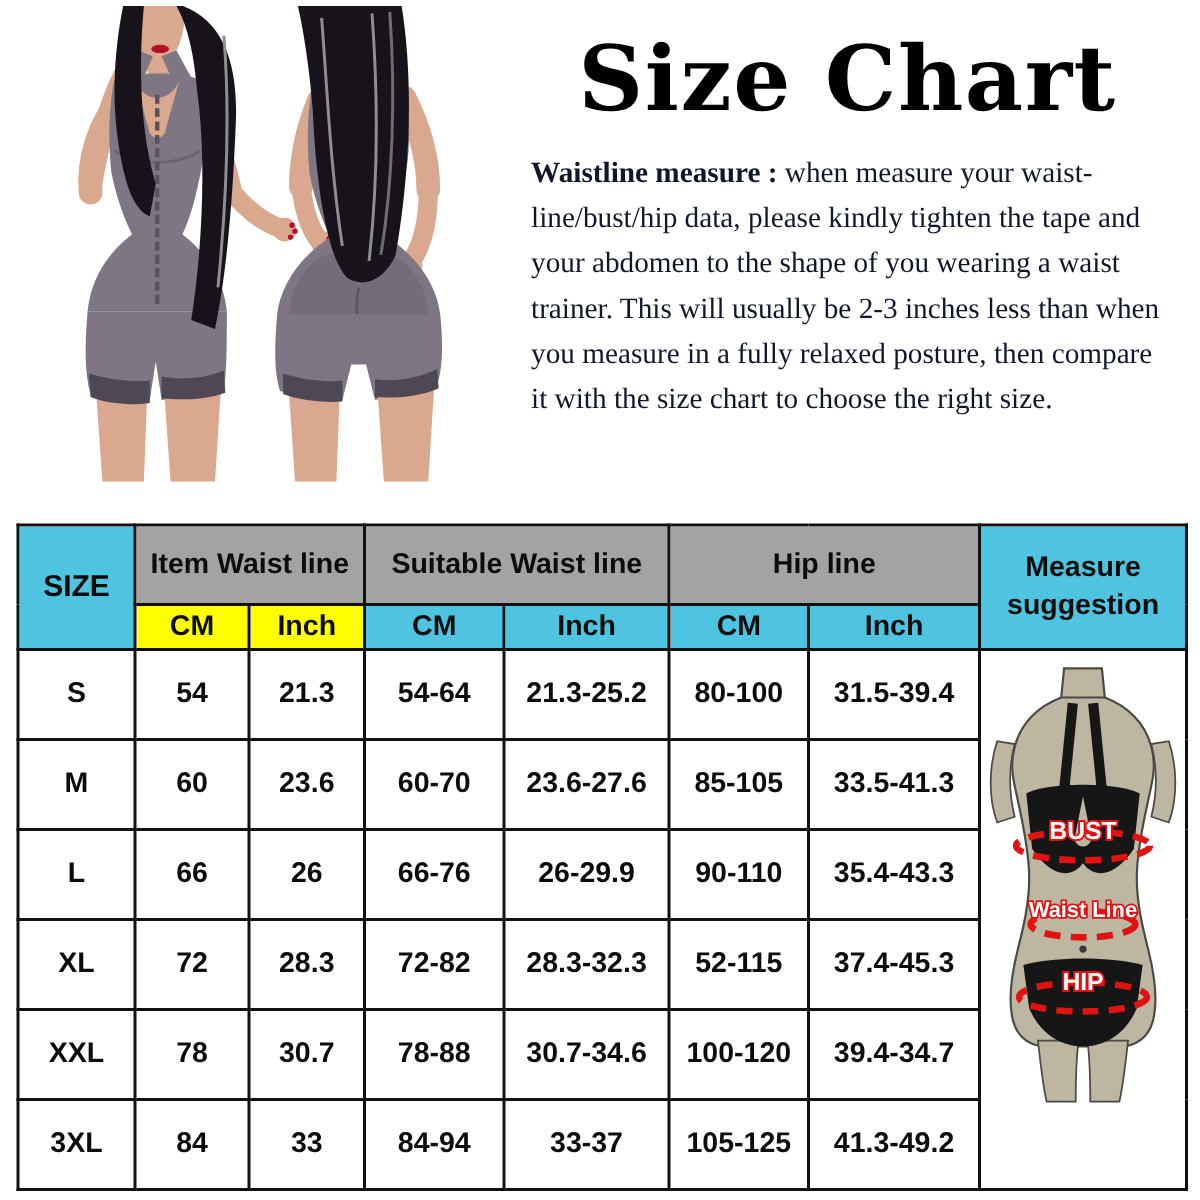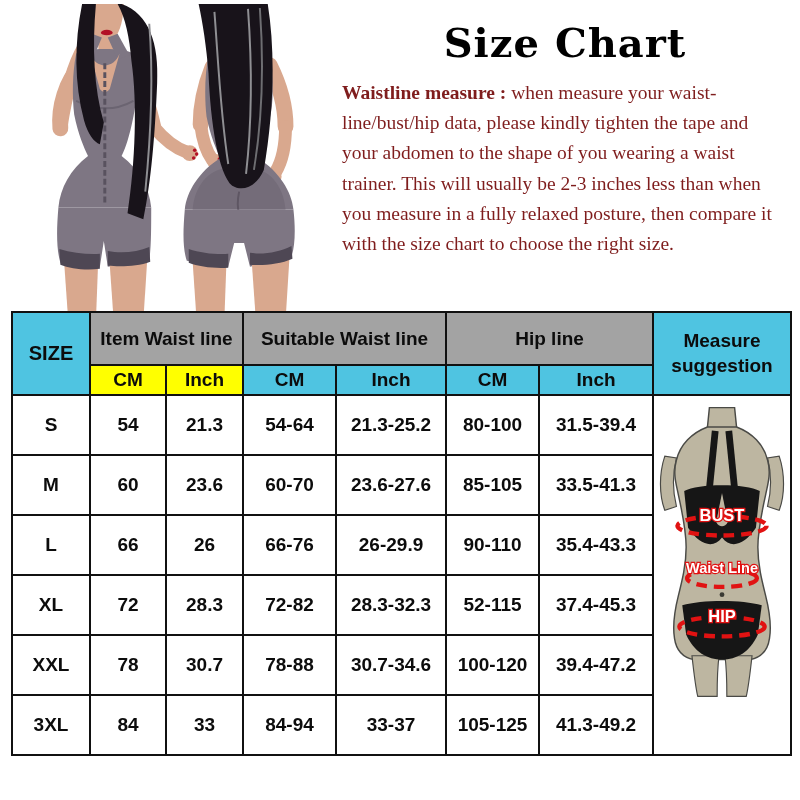--- a/index.html
+++ b/index.html
@@ -4,27 +4,27 @@
 <style>
   * { box-sizing: border-box; }
   html,body { margin:0; padding:0; background:#fff; }
   body { width:800px; height:800px; font-family:"Liberation Sans", sans-serif; }
   .page { position:relative; width:800px; height:800px; overflow:hidden; background:#fff; }
 
   .top { position:absolute; top:0; left:0; width:800px; height:330px; display:flex; }
   .photo { width:332px; height:322px; padding:4px 0 0 4px; flex:none; }
   .right-col { flex:1; padding:6px 6px 0 4px; }
 
-  .title { font-family:"DejaVu Serif", serif; font-weight:700; font-size:40px;
+  .title { font-family:"DejaVu Serif", serif; font-weight:700; font-size:60px;
            text-align:center; margin:16px 0 14px 0; line-height:1.05; color:#000; letter-spacing:1px; }
   .intro { font-family:"Liberation Serif", serif; font-size:19.5px; line-height:1.55;
-           color:#7f1d1d; margin:4px; padding:0 2px 0 2px; text-align:left; }
+           color:#0f172a; margin:16px; padding:0 2px 0 2px; text-align:left; }
   .intro b { font-weight:700; }
 
-  table.size-table { position:absolute; top:311px; left:11px; width:779px;
+  table.size-table { position:absolute; top:349px; left:11px; width:779px;
                      border-collapse:collapse; table-layout:fixed;border-radius:14px; }
   .size-table th, .size-table td { border:2px solid #111; text-align:center; vertical-align:middle;
                      font-weight:700; color:#0c0c0c; padding:0; overflow:hidden; }
   .hrow1 th { height:46px; font-size:19px; background:#a3a3a3; }
   .hrow2 th { height:26px; font-size:19px; background:#4FC4E1; }
   th.yellow { background:#FFFF00; }
   th.size-head { background:#4FC4E1; font-size:20px; }
   th.measure-head { background:#4FC4E1; font-size:19px; line-height:1.3; padding:16px 10px; }
   tr.data td { height:60px; font-size:19px; background:#fff; }
   td.peach { background:#F8D5AE; }
@@ -213,21 +213,21 @@
         <td>37.4-45.3</td>
       </tr>
 
       <tr class="data">
         <td class="size-cell">XXL</td>
         <td>78</td>
         <td>30.7</td>
         <td class="peach">78-88</td>
         <td>30.7-34.6</td>
         <td class="peach">100-120</td>
-        <td>39.4-47.2</td>
+        <td>39.4-34.7</td>
       </tr>
 
       <tr class="data">
         <td class="size-cell">3XL</td>
         <td>84</td>
         <td>33</td>
         <td class="peach">84-94</td>
         <td>33-37</td>
         <td class="peach">105-125</td>
         <td>41.3-49.2</td>

